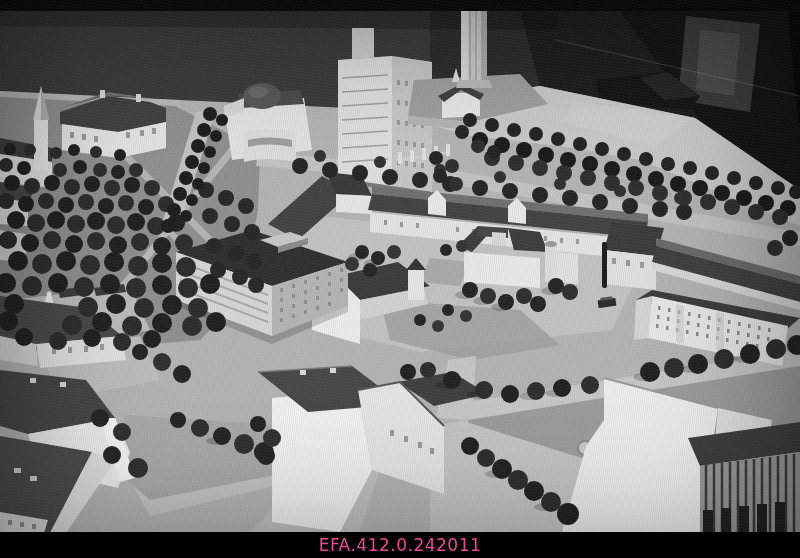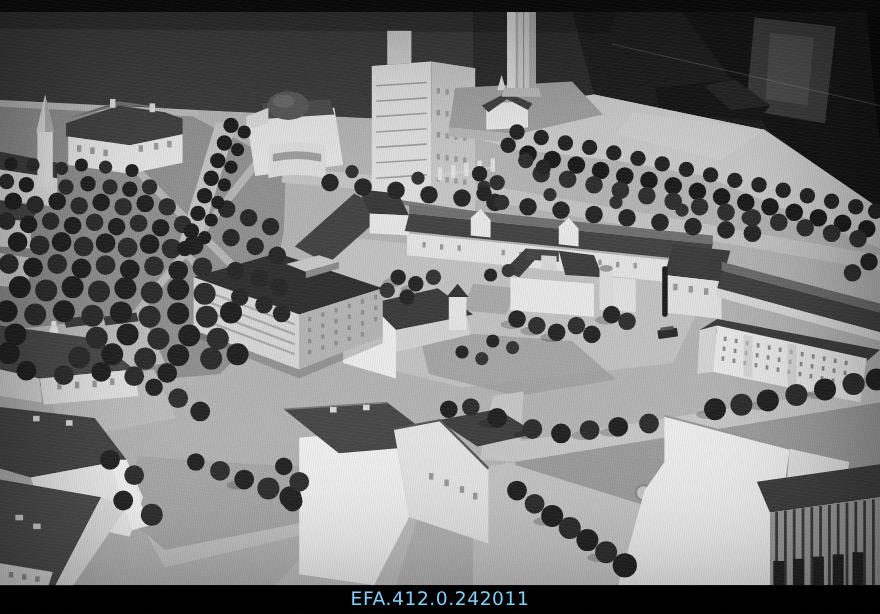--- a/index.html
+++ b/index.html
@@ -9,21 +9,21 @@
   .grain{position:absolute;left:0;top:0;width:800px;height:558px;pointer-events:none;
     background-image:
       repeating-linear-gradient(7deg,  rgba(255,255,255,0.035) 0 1px, rgba(0,0,0,0) 1px 3px),
       repeating-linear-gradient(97deg, rgba(0,0,0,0.05)        0 1px, rgba(0,0,0,0) 1px 2px),
       repeating-linear-gradient(52deg, rgba(255,255,255,0.03)  0 1px, rgba(0,0,0,0) 1px 2px);
     opacity:.8;}
   .vignette{position:absolute;left:0;top:0;width:800px;height:558px;pointer-events:none;
     box-shadow:inset 0 0 140px rgba(0,0,0,0.45);}
   .watermark-bar{position:absolute;left:0;bottom:0;width:800px;height:26px;background:#000;
     display:flex;align-items:center;justify-content:center;}
-  .watermark-bar span{color:#7dd3fc;font-size:17px;letter-spacing:.5px;line-height:26px;}
+  .watermark-bar span{color:#ec4899;font-size:17px;letter-spacing:.5px;line-height:26px;}
 </style>
 </head>
 <body>
 
 <div class="photo">
 <svg width="800" height="558" viewBox="0 0 800 558" aria-hidden="true">
 
   <g>
     <rect x="0" y="0" width="800" height="558" fill="#0a0a0a"></rect>
     <polygon points="0,11 800,11 800,190 695,118 540,86 430,102 392,110 180,100 0,91" fill="#3a3a3a"></polygon>

